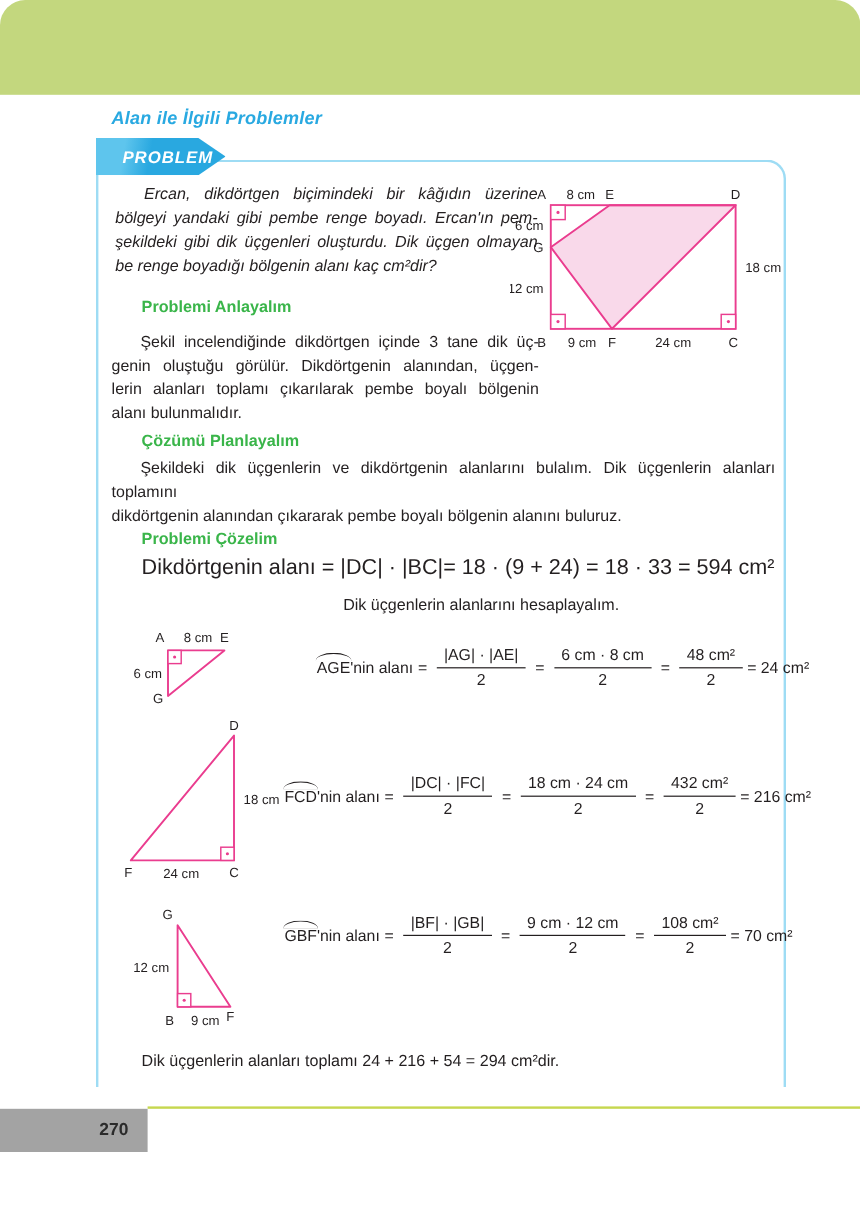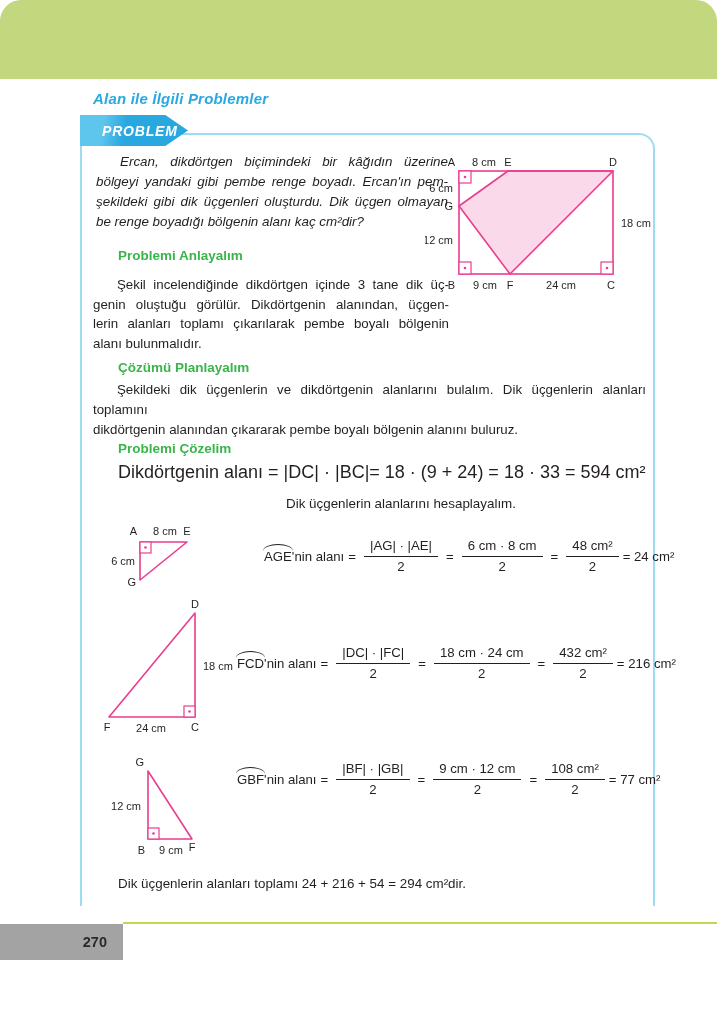--- a/index.html
+++ b/index.html
@@ -202,21 +202,21 @@
     <span class="eq">=</span>
     <span class="frac">
         <span class="num">9 cm · 12 cm</span>
         <span class="den">2</span>
       </span>
     <span class="eq">=</span>
     <span class="frac">
         <span class="num">108 cm²</span>
         <span class="den">2</span>
       </span>
-    <span>= 77 cm²</span>
+    <span>= 70 cm²</span>
   </div>
 
   <div class="total">Dik üçgenlerin alanları toplamı 24 + 216 + 54 = 294 cm²dir.</div>
 
   <div class="footer-line"></div>
   <div class="page-num-block">
     <span>270</span>
   </div>
 
 </div>

